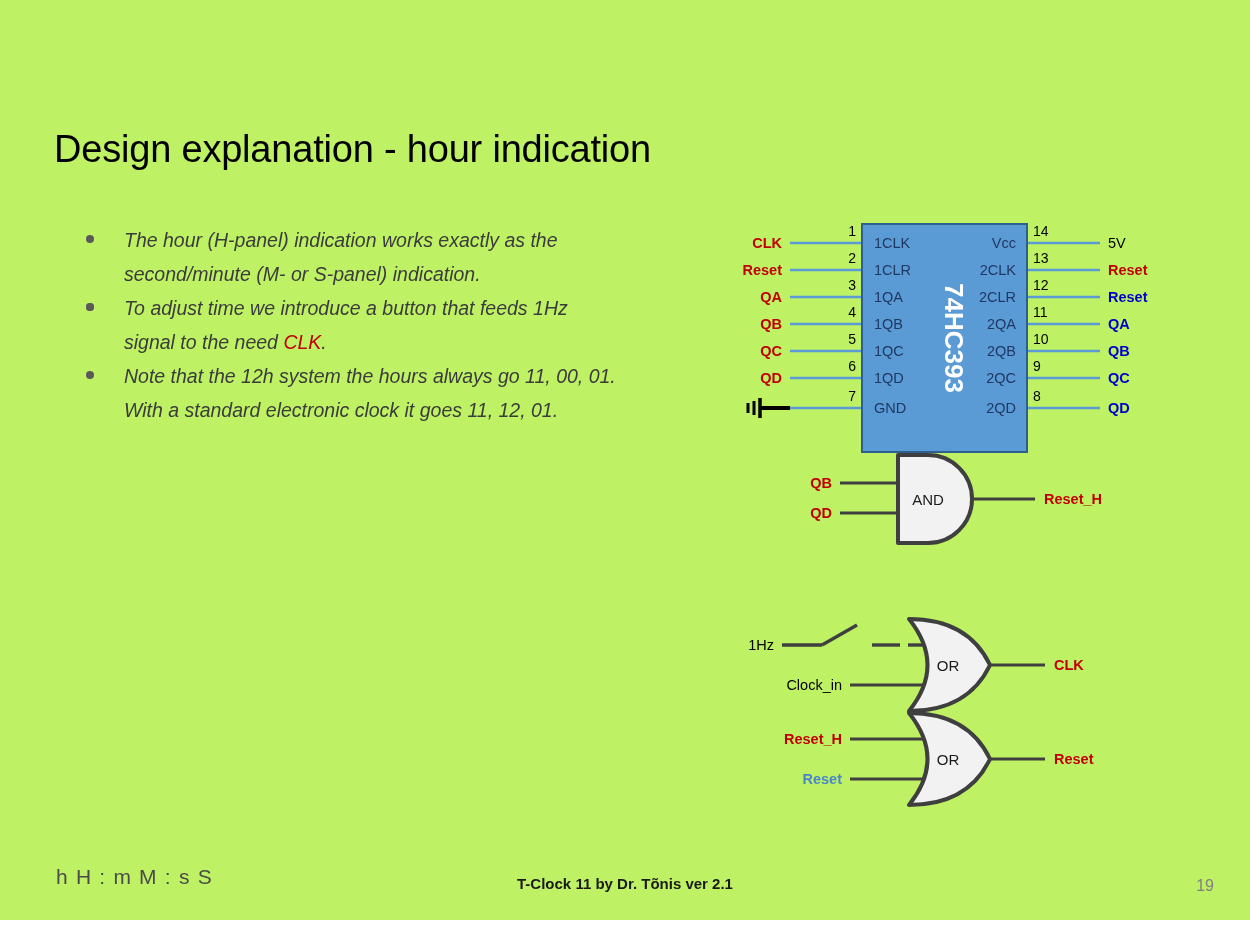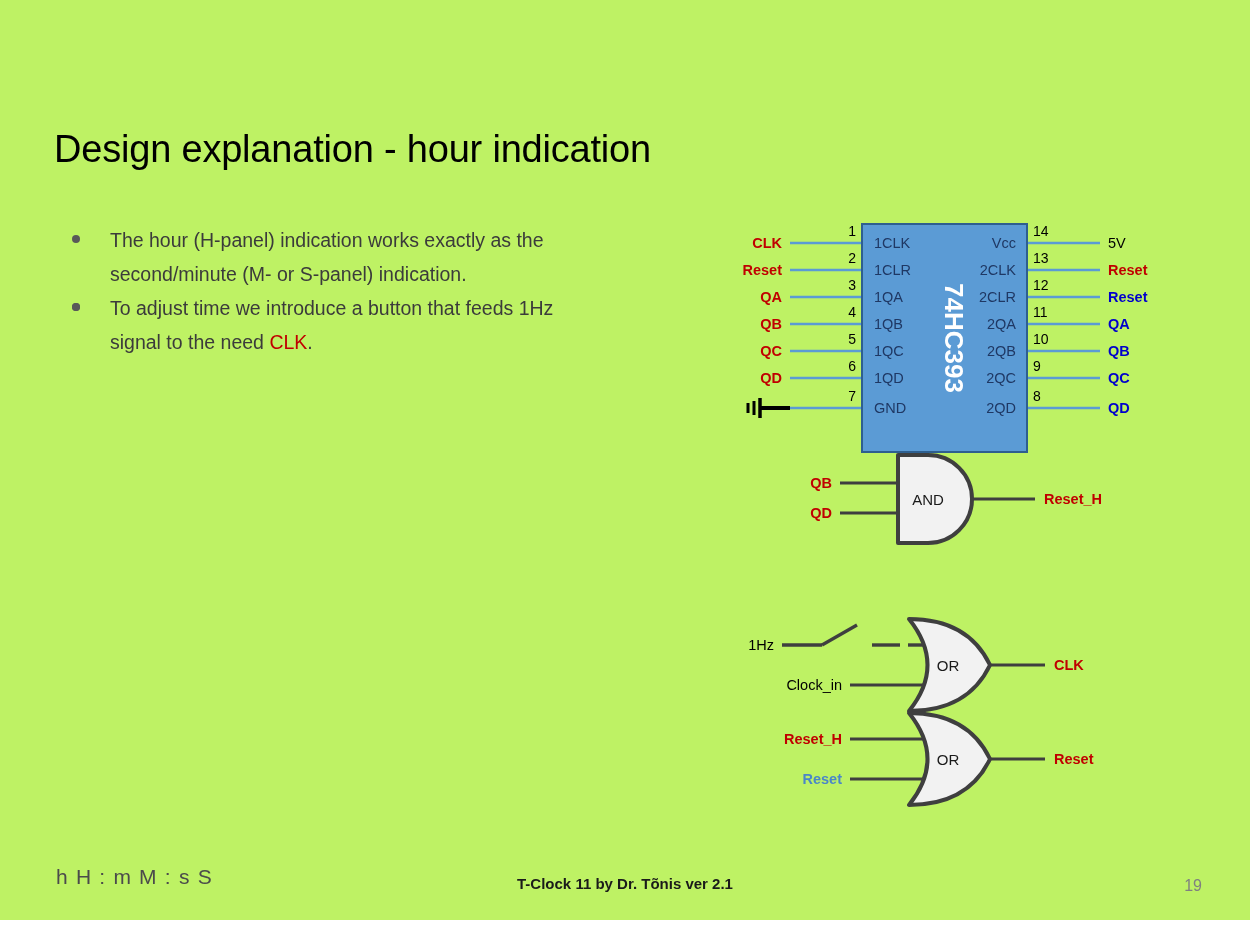--- a/index.html
+++ b/index.html
@@ -27,23 +27,24 @@
     line-height: 52px;
     color: #000000;
     font-weight: normal;
     white-space: nowrap;
     letter-spacing: -0.2px;
   }
 
   
   #bullet-list {
     position: absolute;
-    left: 62px;
+    left: 76px;
     top: 223px;
     width: 540px;
+    font-style: italic;
   }
   .bullet-item {
     position: relative;
     padding-left: 48px;
     margin-bottom: 0px;
     font-size: 19.5px;
     line-height: 34px;
     color: #3b3b3b;
   }
   .bullet-dot {
@@ -81,21 +82,21 @@
     left: 0;
     right: 0;
     top: 875px;
     text-align: center;
     font-size: 15px;
     font-weight: bold;
     color: #1a1a1a;
   }
   #footer-page {
     position: absolute;
-    right: 48px;
+    right: 36px;
     top: 877px;
     font-size: 16px;
     color: #808080;
   }
 
   .svg-label { font-family: "Liberation Sans", sans-serif; }
 </style>
 </head>
 <body>
 
@@ -107,20 +108,24 @@
     <div class="bullet-item">
       <span class="bullet-dot"></span>
       <span>The hour (H-panel) indication works exactly as the second/minute (M- or S-panel) indication.</span>
     </div>
     <div class="bullet-item">
       <span class="bullet-dot"></span>
     </div>
     <div class="bullet-item">
       <span class="bullet-dot"></span>
       <span>To adjust time we introduce a button that feeds 1Hz signal to the need </span><span class="hl-red">CLK</span><span>.</span>
+    </div>
+    <div class="bullet-item">
+      <span class="bullet-dot"></span>
+      <span>Note that the 12h system the hours always go 11, 00, 01. With a standard electronic clock it goes 11, 12, 01.</span>
     </div>
   </div>
 
   <div id="schematic">
     <svg width="530" height="630" viewBox="0 0 530 630" xmlns="http://www.w3.org/2000/svg">
 
       <g>
 
         <g stroke="#5b9bd5" stroke-width="2.4">
           <line x1="90" y1="48" x2="162" y2="48"></line>

